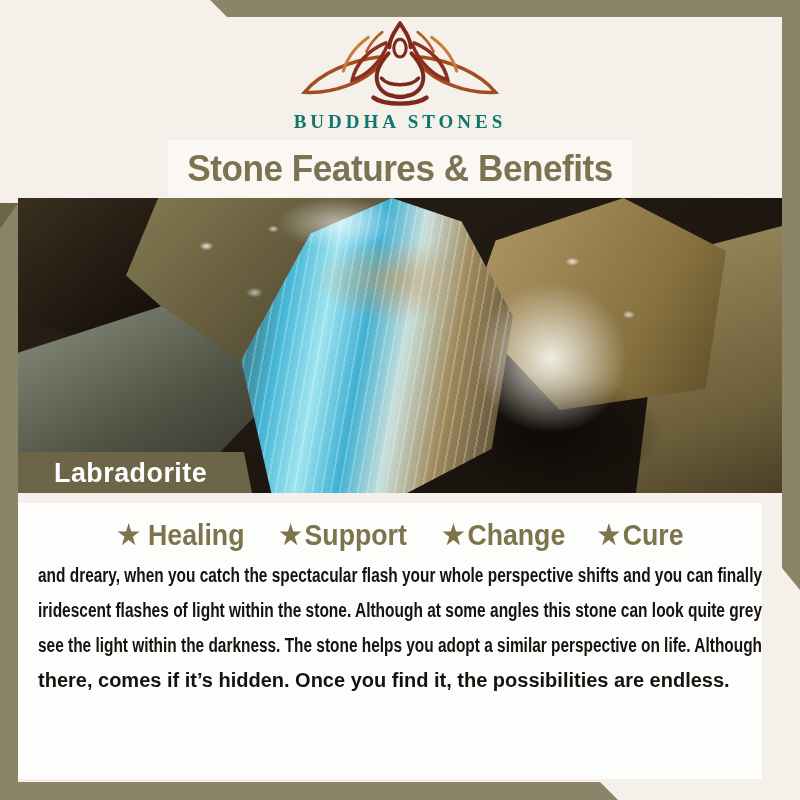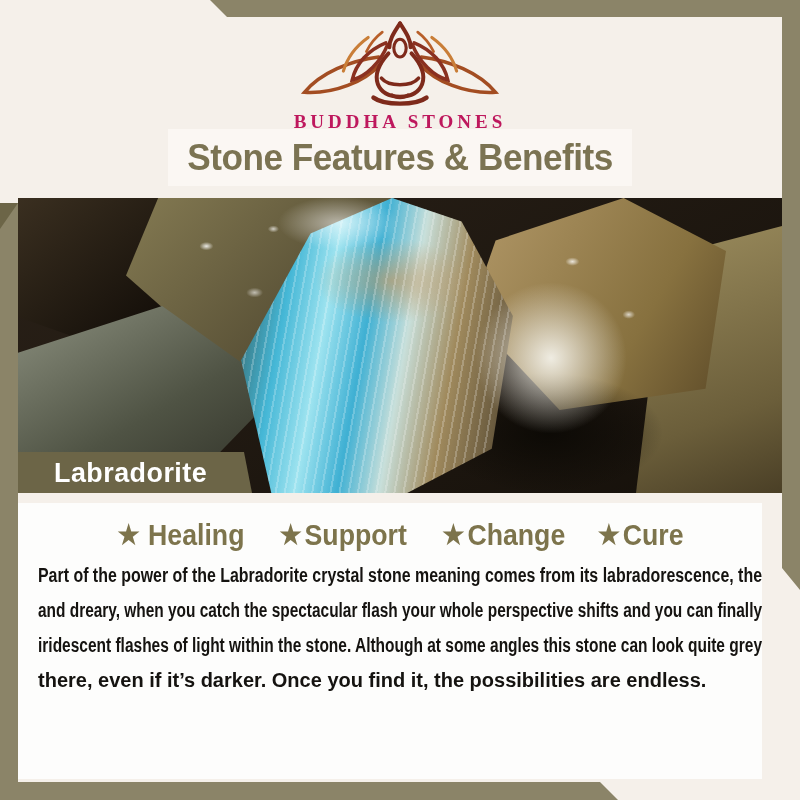--- a/index.html
+++ b/index.html
@@ -18,24 +18,24 @@
   .band-bl{clip-path:polygon(0 203px,18px 203px,18px 782px,600px 782px,618px 800px,0 800px);}
   .band-fold{
     position:absolute;left:0;top:203px;width:18px;height:26px;
     background:#6c6547;clip-path:polygon(0 0,100% 0,0 100%);
   }
   
   .logo-wrap{position:absolute;left:0;top:18px;width:800px;text-align:center;}
   .brand-name{
     position:absolute;left:0;top:111px;width:800px;text-align:center;
     font-family:"Liberation Serif",serif;font-size:19px;letter-spacing:4px;
-    color:#be185d;font-weight:600;
+    color:#0f766e;font-weight:600;
   }
   .title-banner{
-    position:absolute;left:168px;top:129px;width:464px;height:57px;
+    position:absolute;left:168px;top:140px;width:464px;height:57px;
     background:#fbf7f3;display:flex;align-items:center;justify-content:center;
   }
   .page-title{
     font-size:37px;font-weight:700;color:#7b7352;letter-spacing:-0.5px;
     transform:scaleX(0.95);white-space:nowrap;
   }
   
   .photo{
     position:absolute;left:18px;top:198px;width:764px;height:295px;
     background:linear-gradient(150deg,#2a2118,#15100a);overflow:hidden;
@@ -173,26 +173,26 @@
       <span>Change</span>
     </span>
     <span class="benefit">
       <span class="star">★</span>
       <span>Cure</span>
     </span>
   </div>
 
   <div class="description">
     <div class="desc-line">
-      <span class="fitline" style="transform: scaleX(0.79637);">Part of the power of the Labradorite crystal stone meaning comes from its labradorescence, the</span>
-    </div>
-    <div class="desc-line">
       <span class="fitline" style="transform: scaleX(0.7712);">and dreary, when you catch the spectacular flash your whole perspective shifts and you can finally</span>
     </div>
     <div class="desc-line">
       <span class="fitline" style="transform: scaleX(0.77437);">iridescent flashes of light within the stone. Although at some angles this stone can look quite grey</span>
     </div>
     <div class="desc-line">
-      <span class="fitline">there, even if it’s darker. Once you find it, the possibilities are endless.</span>
+      <span class="fitline" style="transform: scaleX(0.770674);">see the light within the darkness. The stone helps you adopt a similar perspective on life. Although</span>
+    </div>
+    <div class="desc-line">
+      <span class="fitline">there, comes if it’s hidden. Once you find it, the possibilities are endless.</span>
     </div>
   </div>
 
 </div>
 
 </body></html>

